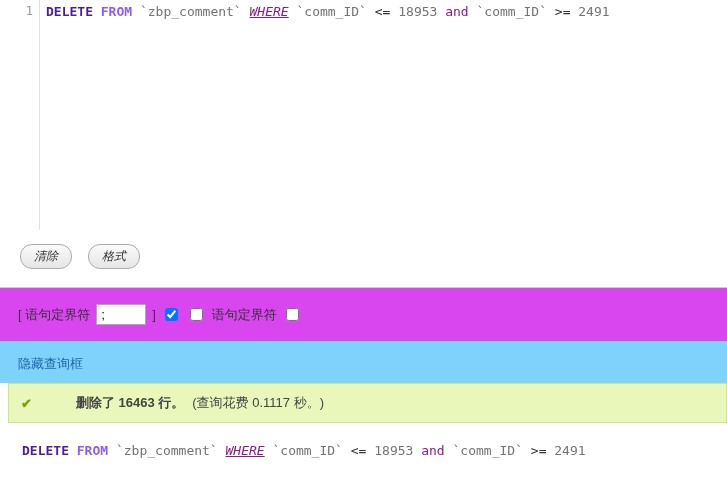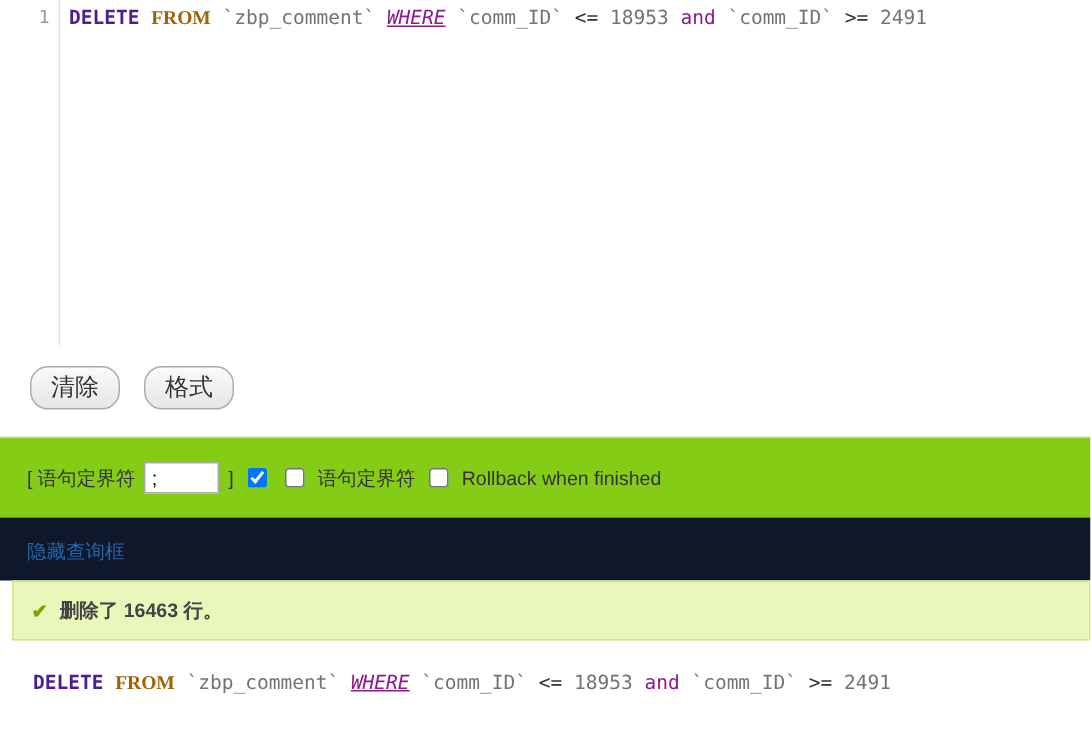--- a/index.html
+++ b/index.html
@@ -27,66 +27,67 @@
       font-family: monospace;
     }
     .code-area {
       flex: 1;
       padding: 4px 6px;
       font-family: monospace;
       font-size: 13px;
       white-space: pre;
     }
     .kw-delete { color: #4c1d95; font-weight: bold; }
-    .kw-from { color: #a16207; font-weight: bold; font-family: Liberation Serif, serif; }
+    .kw-from { color: #8b5cf6; font-weight: bold; }
     .kw-where { color: #8B1A8B; font-style: italic; text-decoration: underline; }
     .kw-and { color: #8B1A8B; }
     .ident { color: #737373; }
     .num { color: #737373; }
     .op { color: #333; }
     .toolbar {
       padding: 14px 20px;
       display: flex;
       gap: 16px;
       align-items: center;
     }
     .btn {
       background: linear-gradient(#fafafa, #e6e6e6);
       border: 1px solid #aaa;
       border-radius: 12px;
       padding: 3px 13px;
-      font-size: 16px;
+      font-size: 12px;
       cursor: pointer;
       color: #333;
+      font-style: italic;
     }
     .divider {
       border-top: 1px solid #ccc;
       margin: 4px 0 0 0;
     }
     .options-bar {
-      background: #84cc16;
+      background: #d946ef;
       padding: 16px 18px;
       font-size: 13px;
       color: #333;
       display: flex;
       align-items: center;
       gap: 6px;
     }
     .options-bar input[type="text"] {
       width: 50px;
       padding: 2px 4px;
       border: 1px solid #aaa;
       background: #fff;
     }
     .options-bar input[type="checkbox"] {
       margin: 0 3px;
     }
     .link-row {
       padding: 14px 18px 10px;
-      background: #0f172a;
+      background: #7dd3fc;
     }
     .link-row a {
       color: #2266aa;
       text-decoration: none;
       font-size: 13px;
     }
     .success-box {
       background: #e9f7bb;
       border: 1px solid #cde68a;
       margin: 0 0 14px 8px;
@@ -94,21 +95,21 @@
       display: flex;
       align-items: center;
       gap: 8px;
       font-size: 13px;
       color: #444;
     }
     .success-box .check {
       color: #7aa500;
       font-weight: bold;
     }
-    .success-box .bold { font-weight: bold; }
+    .success-box .bold { font-weight: bold; margin-left: 36px; }
     .echo-query {
       padding: 6px 22px;
       font-family: monospace;
       font-size: 13px;
       white-space: pre;
     }
   </style>
 </head>
 <body>
 
@@ -127,25 +128,25 @@
 <div class="divider"></div>
 
 <div class="options-bar">
   <span>[ 语句定界符</span>
   <input type="text" value=";" style="">
   <span>]</span>
   <input type="checkbox" checked="" style="">
   <input type="checkbox" style="">
   <span>语句定界符</span>
   <input type="checkbox" style="">
-  <span>Rollback when finished</span>
 </div>
 
 <div class="link-row">
   <a href="#">隐藏查询框</a>
 </div>
 
 <div class="success-box">
   <span class="check">✔</span>
   <span class="bold">删除了 16463 行。</span>
+  <span>(查询花费 0.1117 秒。)</span>
 </div>
 
 <div class="echo-query"><span class="kw-delete">DELETE</span> <span class="kw-from">FROM</span> <span class="ident">`zbp_comment`</span> <span class="kw-where">WHERE</span> <span class="ident">`comm_ID`</span> <span class="op">&lt;=</span> <span class="num">18953</span> <span class="kw-and">and</span> <span class="ident">`comm_ID`</span> <span class="op">&gt;=</span> <span class="num">2491</span></div>
 
 </body></html>

